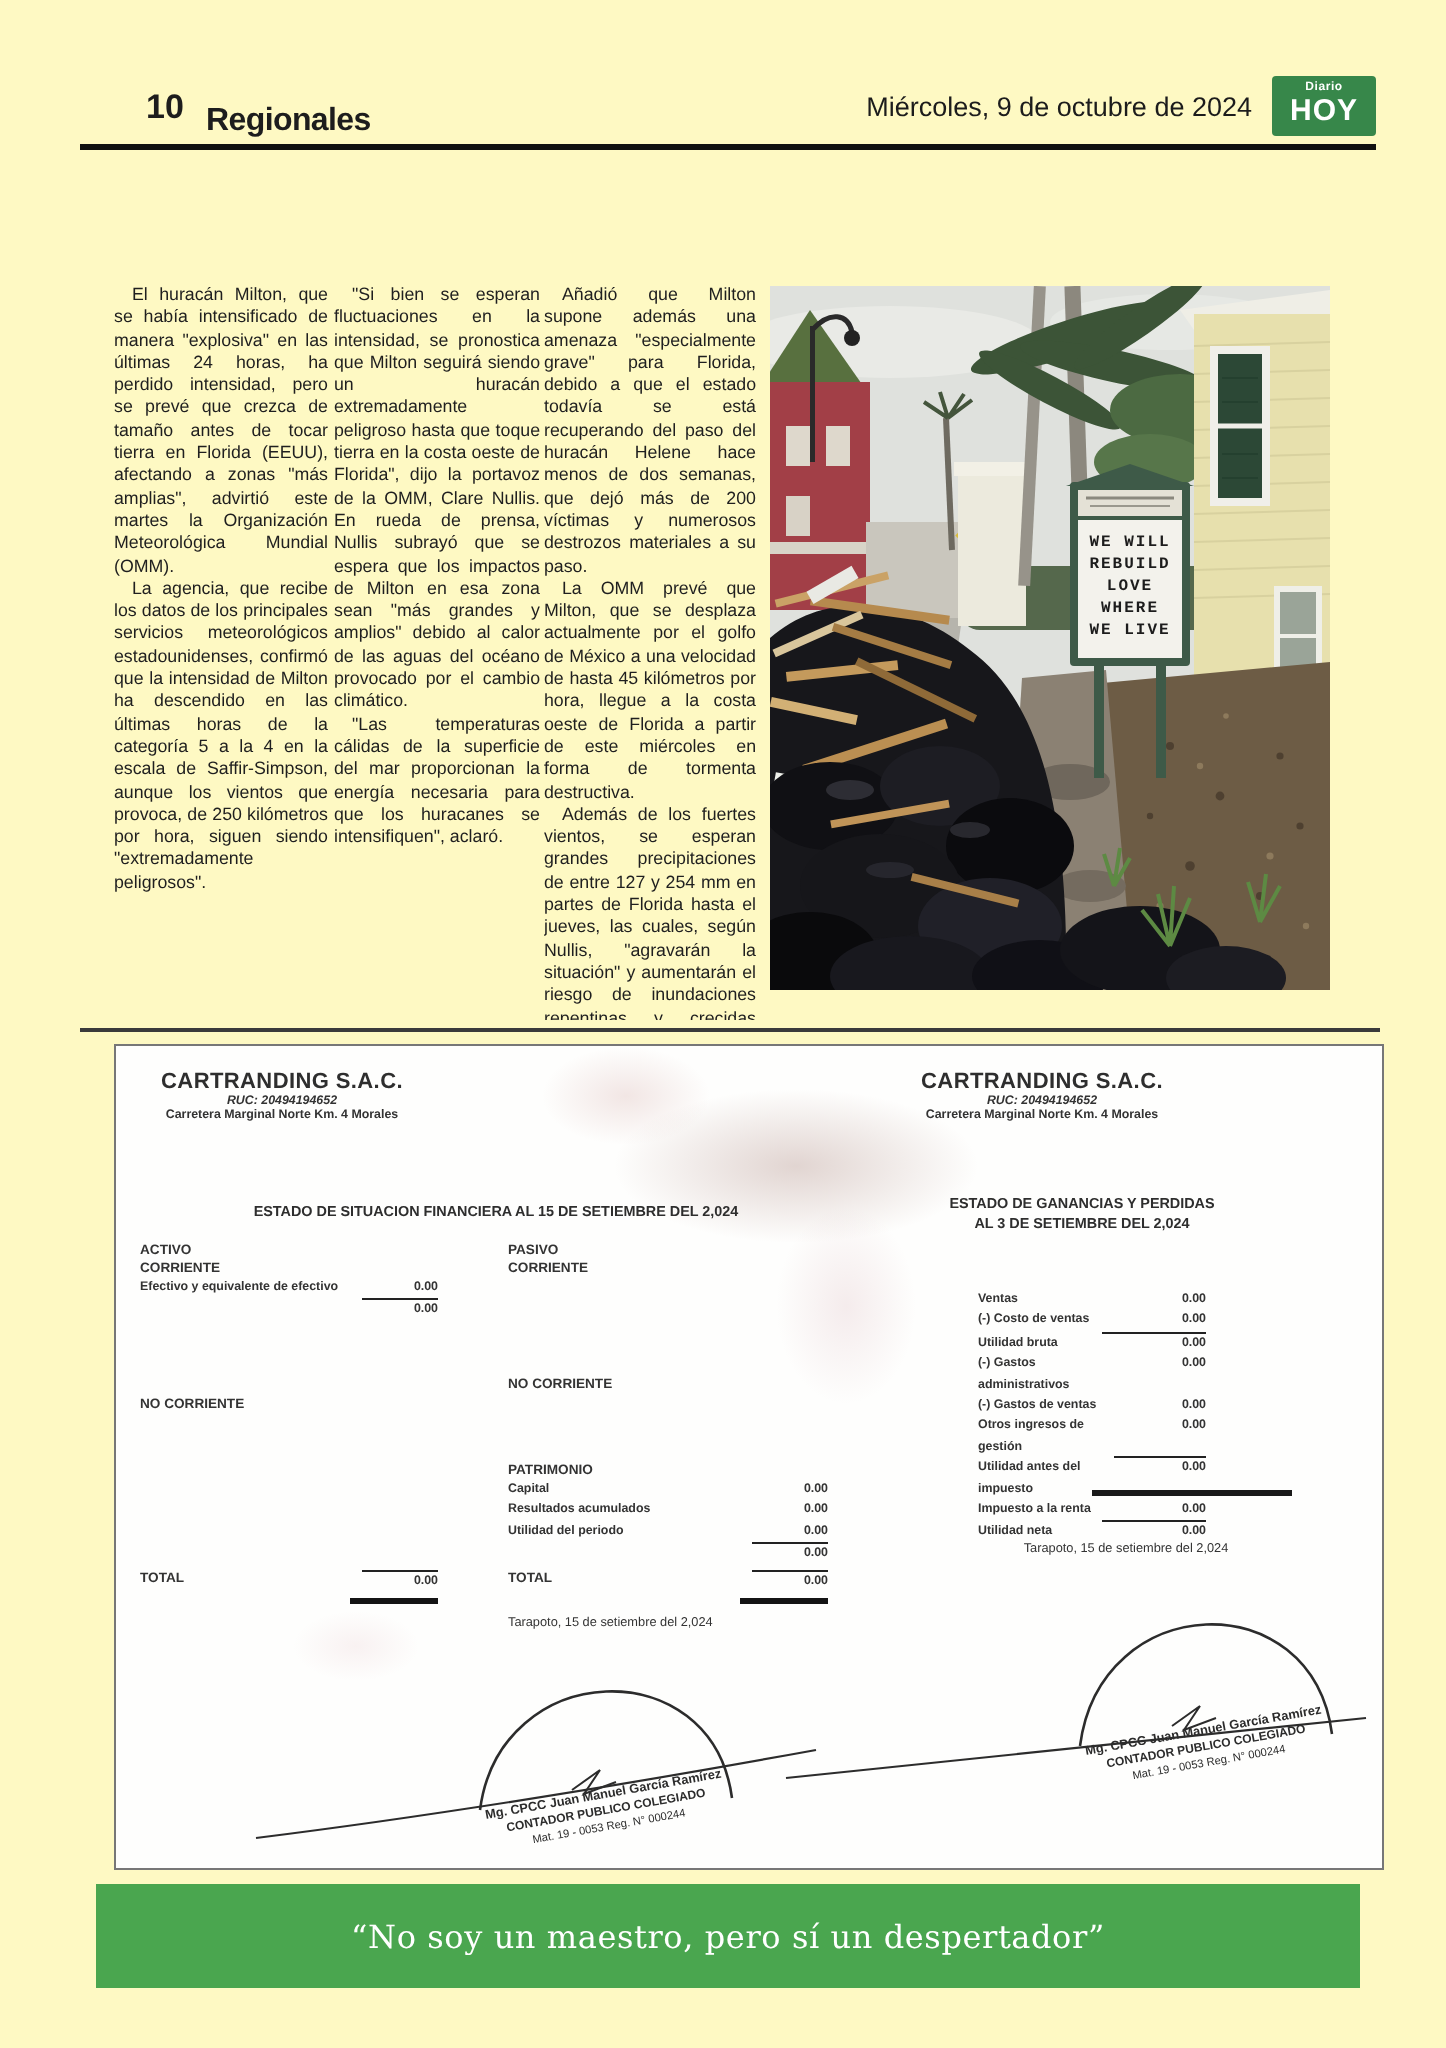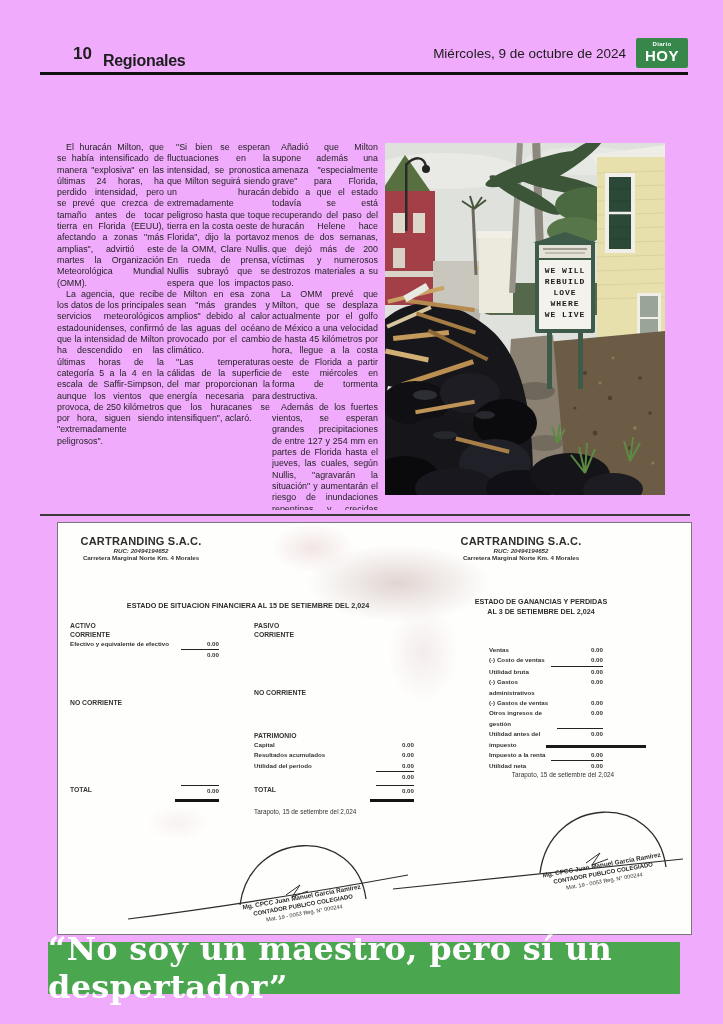--- a/index.html
+++ b/index.html
@@ -1,16 +1,16 @@
 <!DOCTYPE html>
 <html><head>
 <meta charset="utf-8">
 <style>
   html,body{margin:0;padding:0;background:#ffffff;}
-  .page{position:relative;width:723px;height:1024px;background:#f0abfc;overflow:hidden;
+  .page{position:relative;width:723px;height:1024px;background:#fef9c3;overflow:hidden;
         font-family:"Liberation Sans",sans-serif;color:#222;}
   .abs{position:absolute;}
 
   
   .header{position:absolute;left:40px;top:38px;width:648px;height:32px;}
   .page-num{position:absolute;left:33px;top:6px;font-size:17px;font-weight:700;color:#1d1d1d;}
   .section{position:absolute;left:63px;top:14px;font-size:16px;font-weight:700;color:#1d1d1d;letter-spacing:-.3px;}
   .date{position:absolute;right:62px;top:8px;font-size:13.5px;color:#1c1c1c;}
   .logo{position:absolute;right:0;top:0;width:52px;height:30px;background:#37874a;border-radius:2px;
         display:flex;flex-direction:column;align-items:center;color:#fff;}
@@ -75,21 +75,21 @@
   .dr-rows .val{width:52px;}
   .dr-final{left:488px;top:222px;width:100px;height:3px;background:#1a1a1a;}
   .dr-date{left:430px;top:248px;width:150px;text-align:center;font-size:6.4px;}
   .stamp-left{left:60px;top:286px;}
   .stamp-right{left:330px;top:252px;}
   .stamp text{font-family:"Liberation Sans",sans-serif;fill:#2c2c2c;}
 
   
   .banner{position:absolute;left:48px;top:942px;width:632px;height:52px;background:#4aa64f;
           display:flex;align-items:center;justify-content:center;}
-  .banner span{font-family:"DejaVu Serif",serif;font-weight:700;font-size:32px;color:#ffffff;letter-spacing:.3px;}
+  .banner span{font-family:"DejaVu Serif",serif;font-weight:400;font-size:16px;color:#ffffff;letter-spacing:.3px;}
 </style>
 </head>
 <body>
 
 <div class="page">
 
   <div class="header">
     <span class="page-num">10</span>
     <span class="section">Regionales</span>
     <span class="date">Miércoles, 9 de octubre de 2024</span>

